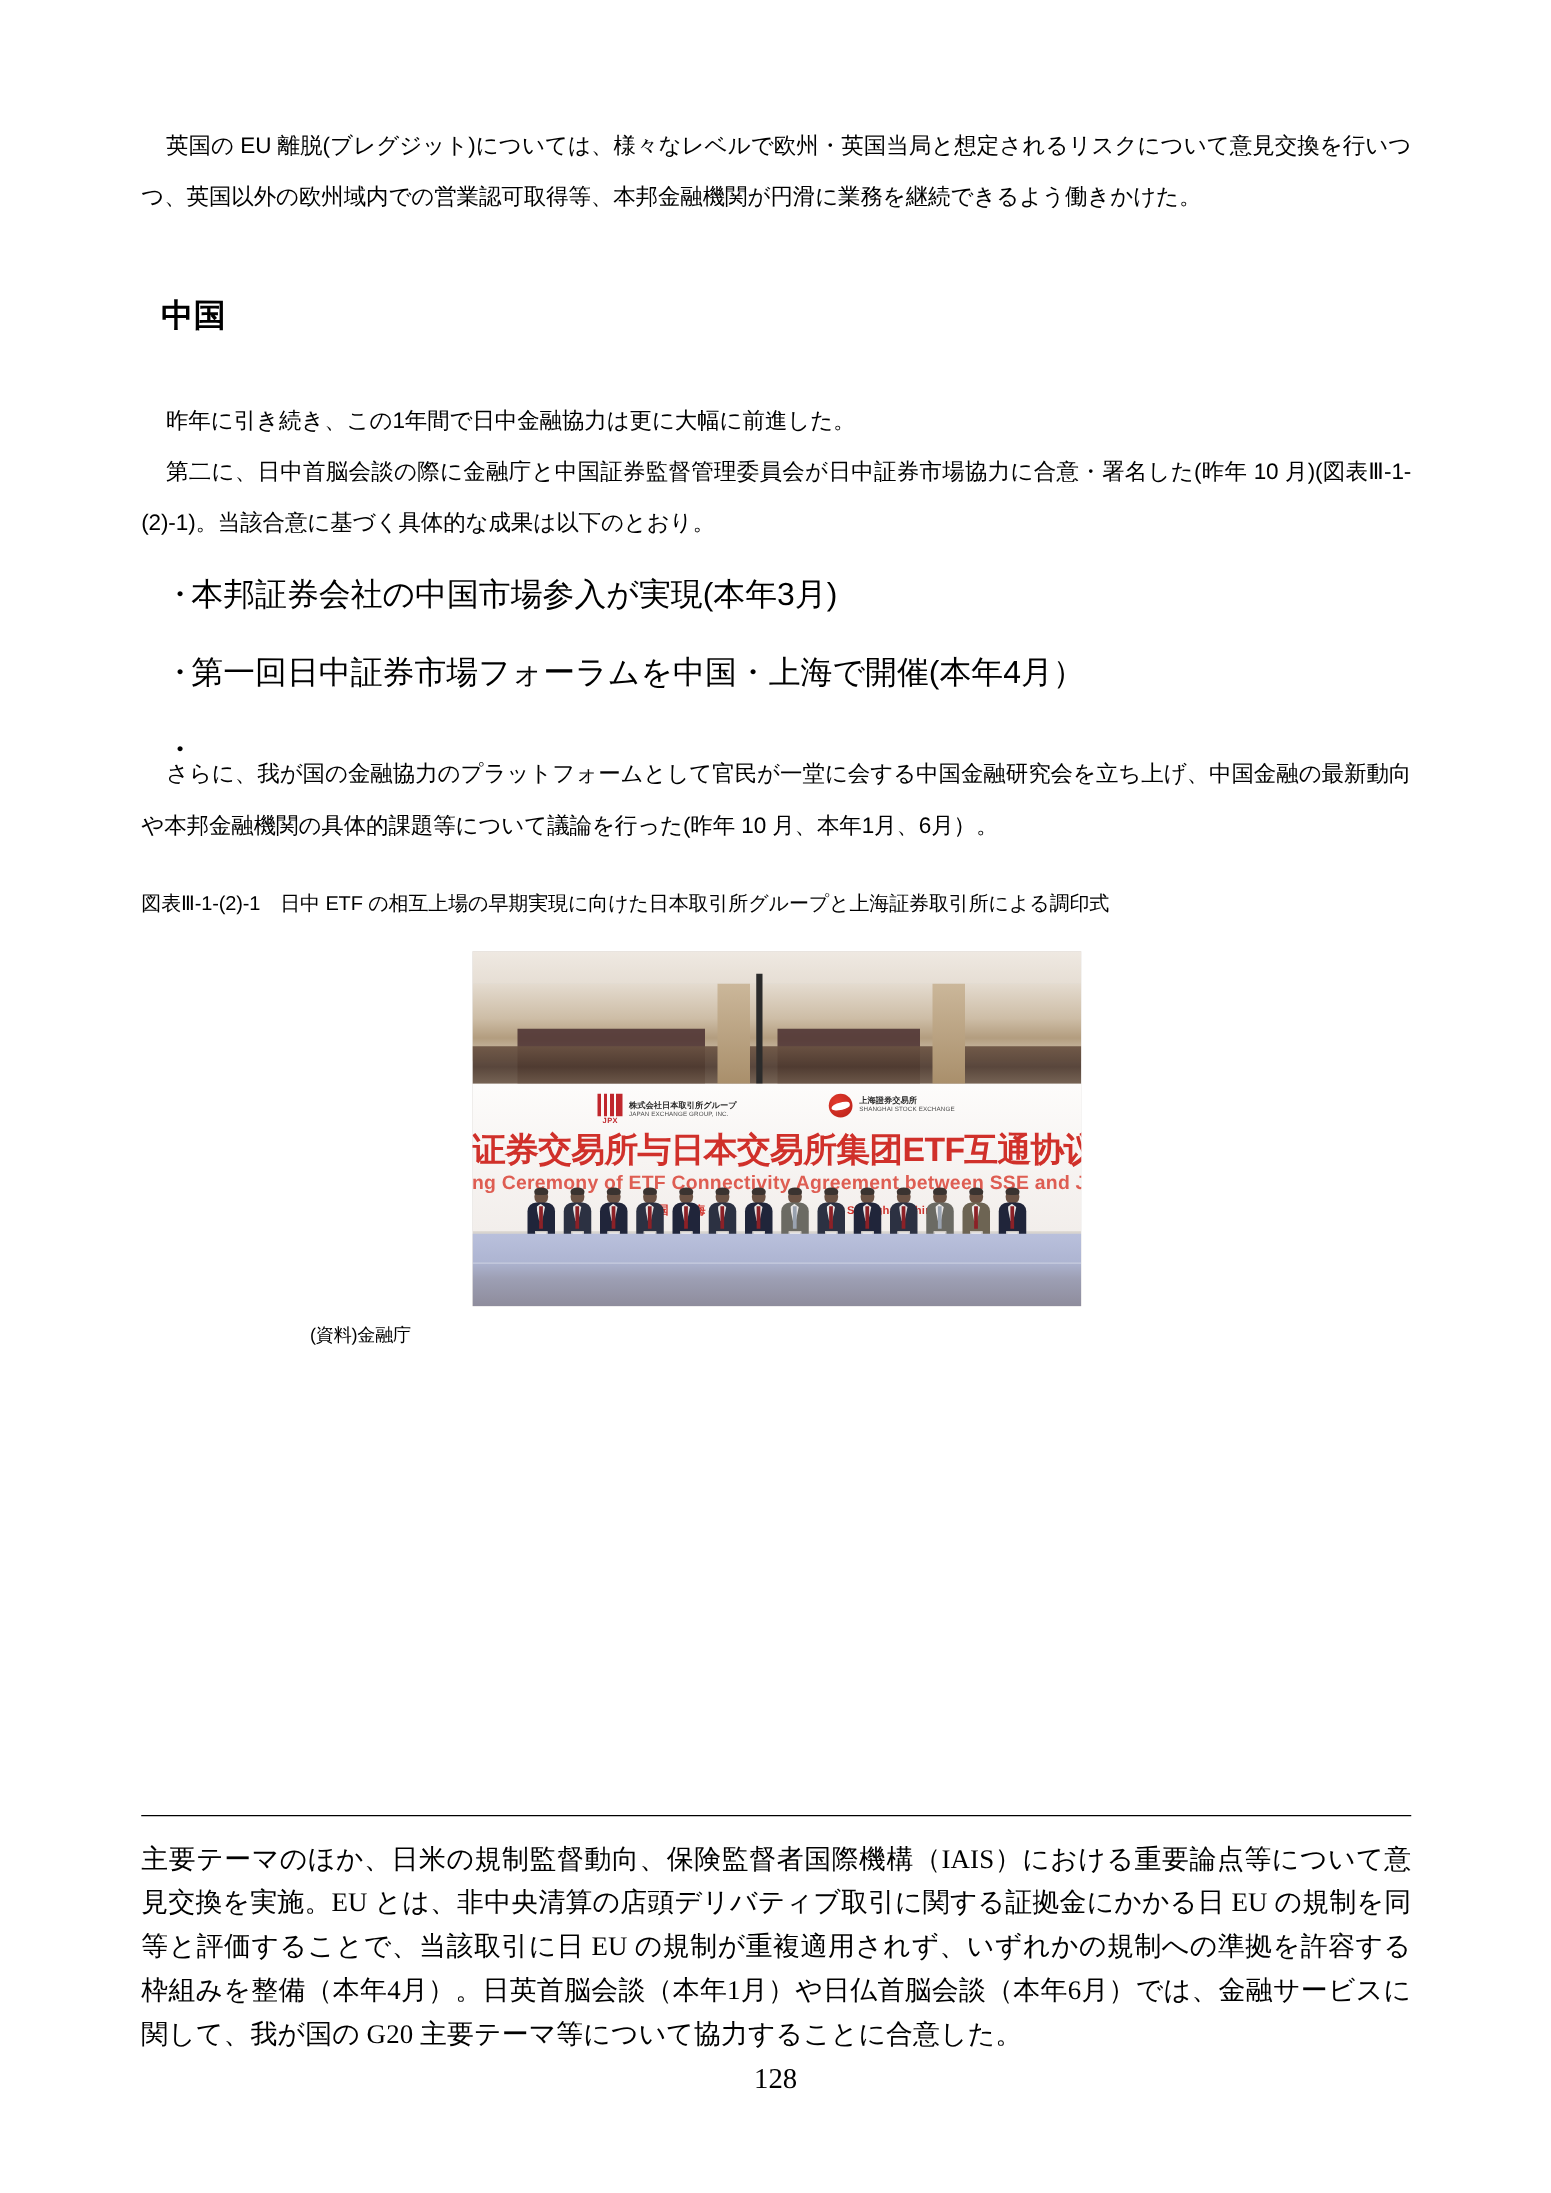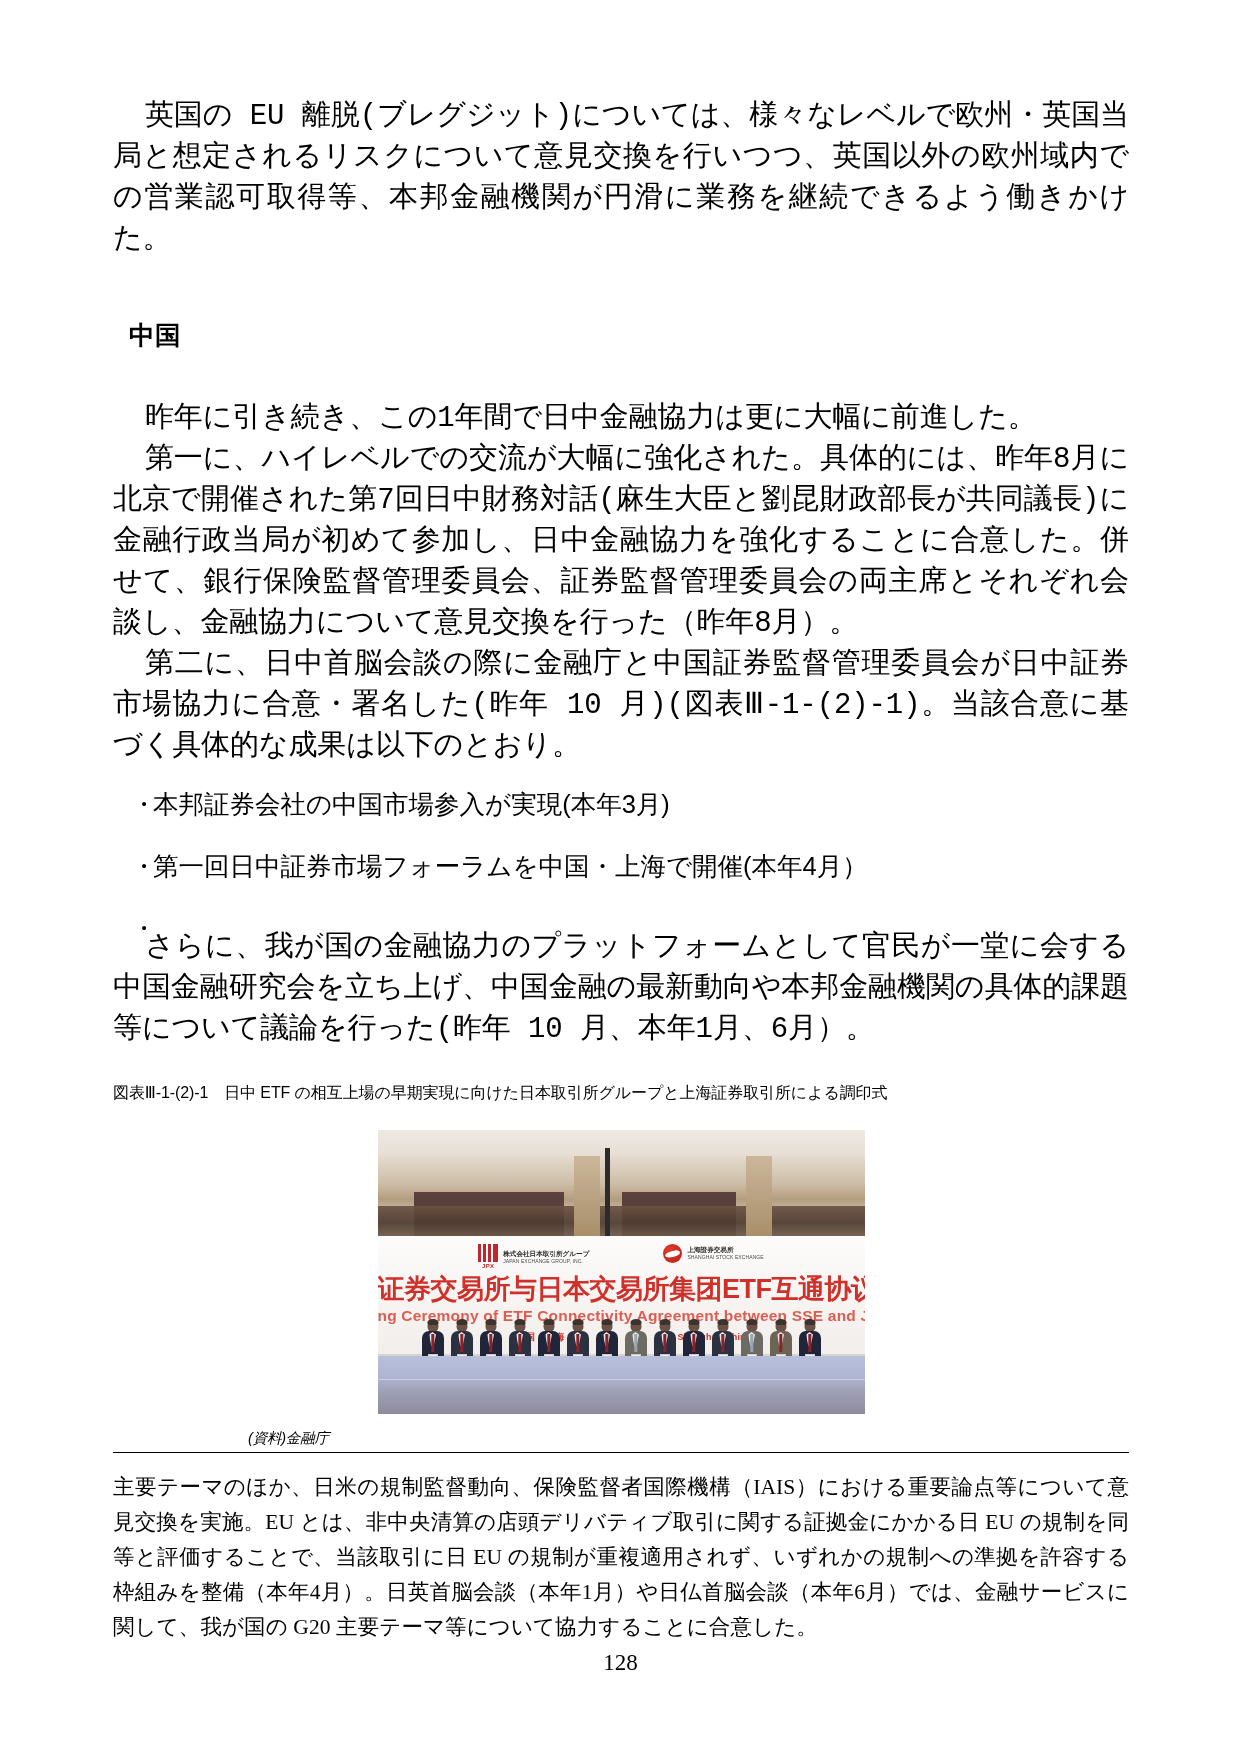--- a/index.html
+++ b/index.html
@@ -21,28 +21,27 @@
   }
   .content {
     position: absolute;
     left: 113px;
     top: 0;
     width: 1016px;
   }
 
   
   .para {
-    font-size: 29px;
+    font-size: 18px;
     line-height: 41px;
     text-align: justify;
     text-justify: inter-ideograph;
     letter-spacing: -0.1px;
     margin: 0;
     font-weight: 400;
-    font-family: Liberation Mono, monospace;
   }
   .para.indent { text-indent: 1.1em; }
 
   .block-gap-lg { height: 40px; }
   .block-gap-md { height: 28px; }
   .block-gap-sm { height: 18px; }
 
   .heading {
     font-size: 25.5px;
     line-height: 38px;
@@ -228,21 +227,20 @@
     background: rgba(255,255,255,.35);
   }
 
   .source {
     align-self: flex-start;
     margin-left: 135px;
     margin-top: 14px;
     font-size: 14.5px;
     line-height: 20px;
     letter-spacing: -0.2px;
-    font-style: italic;
   }
 
   
   .footsep {
     position: absolute;
     left: 113px;
     top: 1452px;
     width: 1016px;
     height: 0;
     border-top: 1px solid #000000;
@@ -280,21 +278,20 @@
 
     <p class="para indent">英国の EU 離脱(ブレグジット)については、様々なレベルで欧州・英国当局と想定されるリスクについて意見交換を行いつつ、英国以外の欧州域内での営業認可取得等、本邦金融機関が円滑に業務を継続できるよう働きかけた。</p>
 
     <div class="block-gap-lg"></div>
 
     <h2 class="heading">中国</h2>
 
     <div class="block-gap-md"></div>
 
     <p class="para indent">昨年に引き続き、この1年間で日中金融協力は更に大幅に前進した。</p>
-    <p class="para indent">第一に、ハイレベルでの交流が大幅に強化された。具体的には、昨年8月に北京で開催された第7回日中財務対話(麻生大臣と劉昆財政部長が共同議長)に金融行政当局が初めて参加し、日中金融協力を強化することに合意した。併せて、銀行保険監督管理委員会、証券監督管理委員会の両主席とそれぞれ会談し、金融協力について意見交換を行った（昨年8月）。</p>
     <p class="para indent">第二に、日中首脳会談の際に金融庁と中国証券監督管理委員会が日中証券市場協力に合意・署名した(昨年 10 月)(図表Ⅲ-1-(2)-1)。当該合意に基づく具体的な成果は以下のとおり。</p>
 
     <div class="block-gap-sm"></div>
 
     <ul class="bullets">
       <li class="bullet">
         <span class="dot">・</span>
         <span>本邦証券会社の中国市場参入が実現(本年3月)</span>
       </li>
       <li class="bullet">

